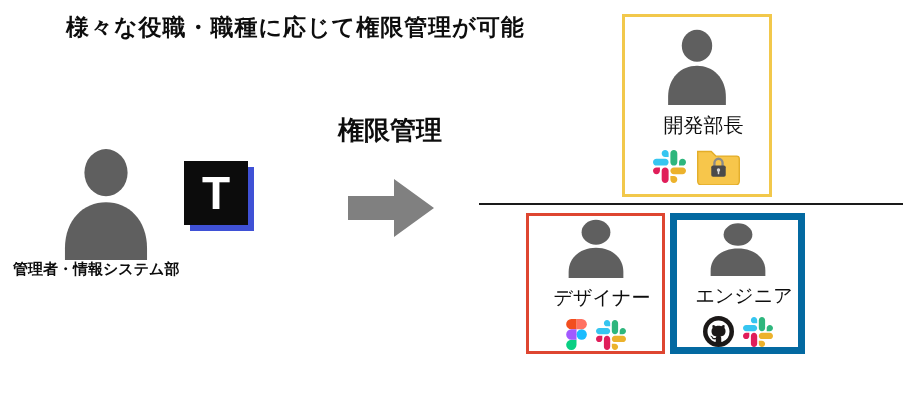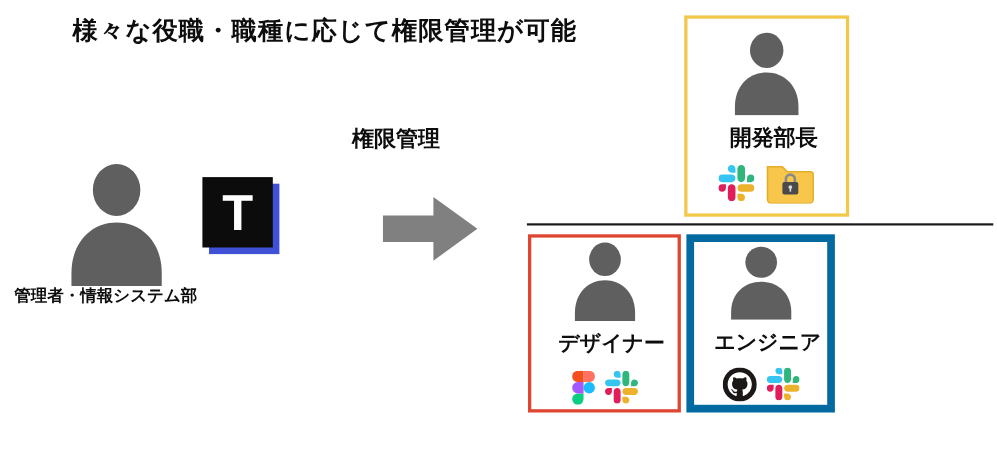--- a/index.html
+++ b/index.html
@@ -11,38 +11,38 @@
 
   .admin-person { position:absolute; left:52px; top:142px; width:108px; height:118px; }
   .t-logo {
     position:absolute; left:184px; top:161px; width:64px; height:64px;
     background:#0c0c0c; box-shadow:6px 6px 0 #3f51d6;
     display:flex; align-items:center; justify-content:center;
   }
   .t-logo span { color:#ffffff; font-size:46px; font-weight:700; line-height:1; }
   .admin-label { position:absolute; left:13px; top:260px; font-size:15px; font-weight:700; white-space:nowrap; }
 
-  .arrow-label { position:absolute; left:320px; top:113px; font-size:20px; font-weight:700; }
+  .arrow-label { position:absolute; left:338px; top:113px; font-size:26px; font-weight:700; }
   .arrow-icon { position:absolute; left:348px; top:176px; }
 
   .divider { position:absolute; left:479px; top:203px; width:424px; height:2px; background:#1a1a1a; }
 
   .card {
     position:absolute; display:flex; flex-direction:column; align-items:center; justify-content:center;
     gap:7px; background:#ffffff; box-sizing:border-box;
   }
   .manager-card { left:622px; top:14px; width:150px; height:183px; border:3px solid #F2C84B; }
-  .role-card { top:213px; width:139px; height:162px; }
+  .role-card { top:213px; width:139px; height:141px;margin-left:46px; }
   .role-designer { left:480px; border:3px solid #DE4631; }
   .role-engineer { left:624px; width:135px; border:7px solid #0369a1; }
   .role-sales    { left:764px; border:3px solid #8C9CE8; }
 
   .person { width:72px; height:76px; }
   .manager-card .person { width:76px; height:80px; }
-  .card-label { font-size:19px; font-weight:700; white-space:nowrap;padding-left:13px; }
+  .card-label { font-size:19px; font-weight:400; white-space:nowrap;padding-left:13px; }
   .manager-card .card-label { font-size:20px; }
   .tools-row { display:flex; align-items:center; justify-content:center; gap:9px; height:40px; }
   .icon-slack { width:30px; height:30px; }
   .manager-card .icon-slack { width:33px; height:33px; }
   .icon-folder { width:47px; height:38px; }
   .icon-figma { width:21px; height:31px; }
   .icon-github { width:31px; height:31px; }
   .icon-salesforce { width:47px; height:32px; }
   .defs-hidden { position:absolute; width:0; height:0; overflow:hidden; }
 </style>

